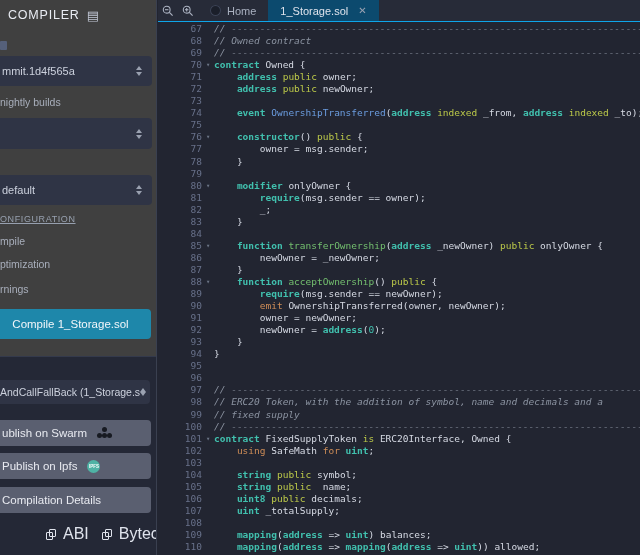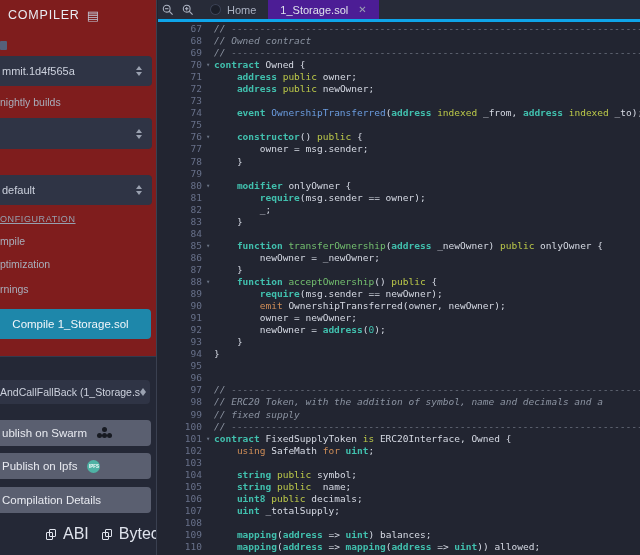--- a/index.html
+++ b/index.html
@@ -1,20 +1,20 @@
 <!DOCTYPE html>
 <html><head>
 <meta charset="utf-8">
 <style>
   html,body{margin:0;padding:0;background:#222531;width:640px;height:555px;overflow:hidden;
     font-family:"Liberation Sans",sans-serif;-webkit-font-smoothing:antialiased;}
   .app{position:relative;width:640px;height:555px;}
 
   
-  .panel{position:absolute;left:0;top:0;width:157px;height:555px;background:#7f1d1d;
+  .panel{position:absolute;left:0;top:0;width:157px;height:555px;background:#404040;
     border-right:1px solid #3a4050;box-sizing:border-box;overflow:hidden;}
   .panel-lower{position:absolute;left:0;top:357px;width:157px;height:198px;background:#242836;}
   .panel-divider{position:absolute;left:0;top:356px;width:157px;height:1px;background:#343a4c;}
   .panel-title{position:absolute;left:8px;top:8px;color:#e9ecf3;font-size:12.5px;letter-spacing:.8px;
     display:flex;align-items:center;gap:7px;}
   .book-icon{font-size:13px;color:#c2c8d6;line-height:1;}
   .mini-frag{position:absolute;left:0;top:41px;width:7px;height:9px;background:#55607a;border-radius:1px;}
   .sel{position:absolute;left:-10px;width:162px;height:30px;background:#2f3445;border-radius:4px;
     display:flex;align-items:center;color:#ccd1dd;font-size:11px;padding:0 10px 0 12px;box-sizing:border-box;}
   .sel .arrows{margin-left:auto;display:flex;flex-direction:column;gap:2px;}
@@ -38,24 +38,24 @@
   .ipfs-badge{width:13px;height:13px;border-radius:50%;background:#4fb3a5;color:#fff;font-size:4.5px;
     font-weight:bold;display:inline-flex;align-items:center;justify-content:center;letter-spacing:0;}
   .abirow{position:absolute;left:46px;top:525px;display:flex;align-items:center;gap:7px;color:#dfe3ec;font-size:16px;}
   .copy-icon{position:relative;width:10px;height:11px;display:inline-block;}
   .copy-icon::before{content:"";position:absolute;left:0;top:3px;width:5px;height:6px;border:1px solid #dfe3ec;border-radius:1px;}
   .copy-icon::after{content:"";position:absolute;left:3px;top:0;width:5px;height:6px;border:1px solid #dfe3ec;border-radius:1px;}
 
   
   .editor{position:absolute;left:158px;top:0;width:482px;height:555px;background:#222531;}
   .tabbar{position:absolute;left:0;top:0;width:482px;height:22px;background:#272b38;
-    display:flex;align-items:stretch;border-bottom:3px solid #0ea5e9;box-sizing:border-box;}
+    display:flex;align-items:stretch;border-bottom:1px solid #0ea5e9;box-sizing:border-box;}
   .zoombtn{width:20px;display:flex;align-items:center;justify-content:center;cursor:pointer;}
   .tab{display:flex;align-items:center;gap:6px;padding:0 12px;font-size:11px;color:#aab1c0;cursor:pointer;}
-  .tab.active{background:#4c1d95;color:#dfe3ec;}
+  .tab.active{background:#0c4a6e;color:#dfe3ec;}
   .remix-ball{width:11px;height:11px;border-radius:50%;background:#1b1f2a;box-shadow:inset 0 0 0 1px #3c4356;}
   .close-x{color:#9aa2b2;font-size:10px;margin-left:4px;}
 
   .code{position:absolute;left:0;top:23px;width:482px;height:532px;overflow:hidden;
     font-family:"DejaVu Sans Mono",monospace;font-size:9.5px;}
   .crow{display:flex;height:12.05px;line-height:12.05px;white-space:pre;}
   .ln{display:inline-block;width:44px;text-align:right;color:#68718a;flex:0 0 44px;}
   .fold{display:inline-block;width:12px;text-align:center;color:#6b7486;font-size:7px;flex:0 0 12px;}
   .lc{white-space:pre;}
   .t-cm{color:#8b93a1;font-style:italic;}

